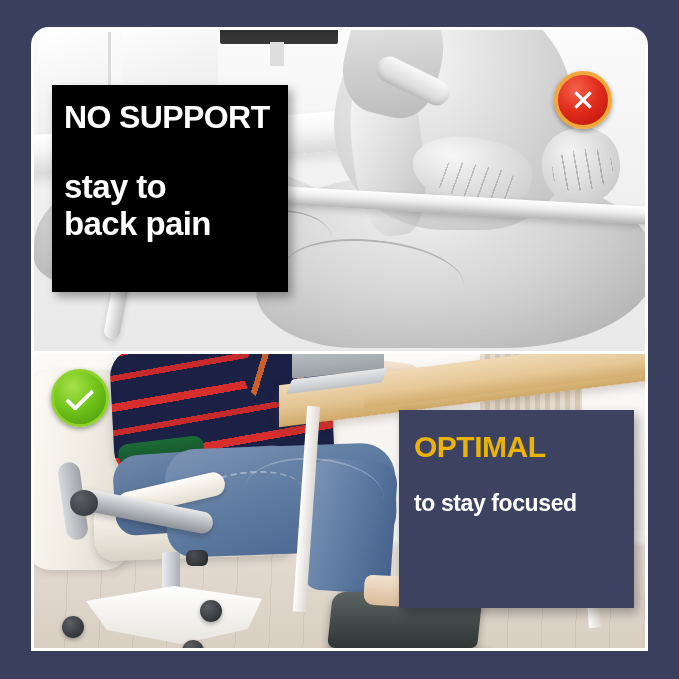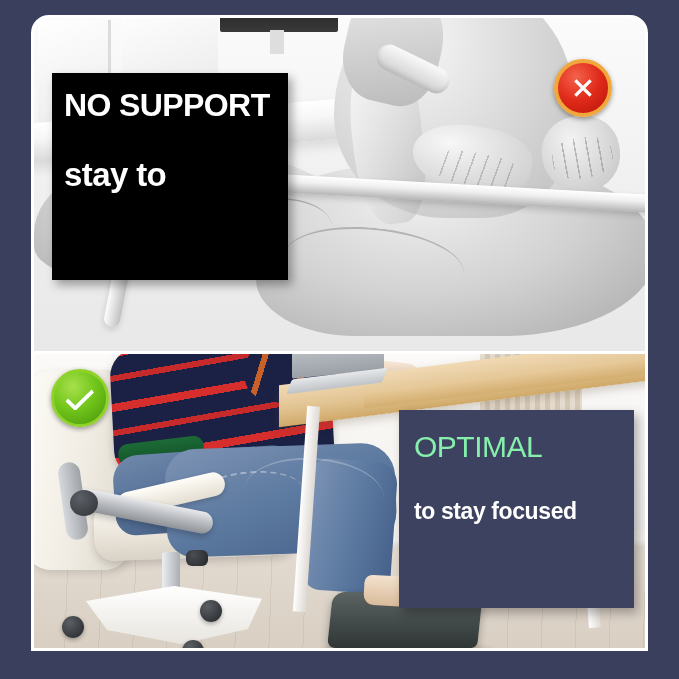--- a/index.html
+++ b/index.html
@@ -24,21 +24,21 @@
   
   .panel {
     position: absolute;
     left: 31px;
     width: 617px;
     background: #ffffff;
     border: 3px solid #ffffff;
     box-sizing: border-box;
     overflow: hidden;
   }
-  #panel-top    { top: 15px;  height: 381px; border-radius: 18px; }
+  #panel-top    { top: 27px;  height: 381px; border-radius: 18px; }
   #panel-bottom { top: 351px; height: 300px; }
 
   .scene {
     position: absolute;
     inset: 0;
     overflow: hidden;
   }
 
   
   #scene-top { background: #f2f2f2; filter: grayscale(1); }
@@ -453,33 +453,33 @@
   #caption-navy {
     position: absolute;
     left: 365px; top: 56px;
     width: 235px; height: 198px;
     background: #3d4260;
     box-shadow: 4px 5px 10px rgba(0,0,0,.3);
     padding: 20px 0 0 15px;
     box-sizing: border-box;
   }
   #caption-navy .headline {
-    color: #86efac;
+    color: #eab308;
     font-size: 30px;
-    font-weight: 400;
+    font-weight: 700;
     letter-spacing: -.5px;
     line-height: 1.13;
   }
   #caption-navy .headline span { display: block; }
   #caption-navy .sub {
     color: #ffffff;
     font-size: 23px;
     font-weight: 700;
     letter-spacing: -.4px;
-    margin-top: 34px;
+    margin-top: 26px;
     white-space: nowrap;
   }
 </style>
 </head>
 <body>
 
 <div id="stage">
 
   <div class="panel" id="panel-top">
     <div class="scene" id="scene-top">
@@ -510,20 +510,21 @@
     <div class="badge" id="badge-cross">
       <svg width="26" height="26" viewBox="0 0 26 26" aria-hidden="true">
         <path d="M6.5 4.2 L13 10.7 L19.5 4.2 L21.8 6.5 L15.3 13 L21.8 19.5 L19.5 21.8 L13 15.3 L6.5 21.8 L4.2 19.5 L10.7 13 L4.2 6.5 Z" fill="#ffffff"></path>
       </svg>
     </div>
 
     <div id="caption-dark">
       <div class="headline">NO SUPPORT</div>
       <div class="sub">
         <span>stay to</span>
+        <span>back pain</span>
       </div>
     </div>
   </div>
 
   <div class="panel" id="panel-bottom">
     <div class="scene" id="scene-bottom">
       <div id="b-wall"></div>
       <div id="b-curtain"></div>
       <div id="b-wall-right"></div>
       <div id="b-floor"></div>

